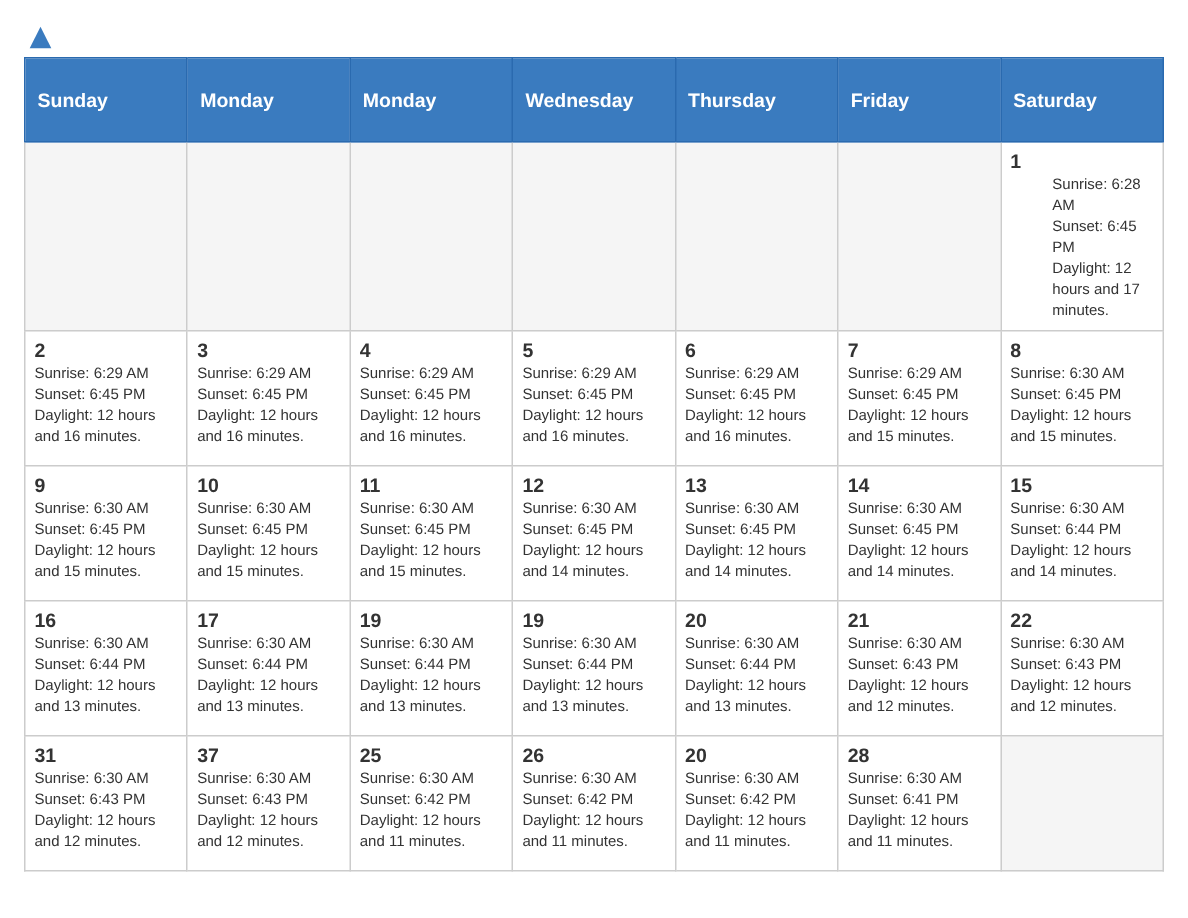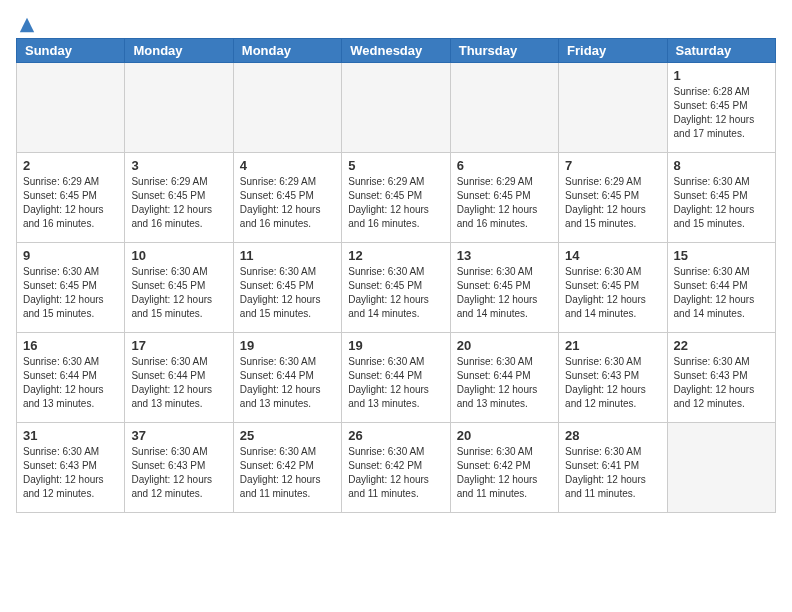--- a/index.html
+++ b/index.html
@@ -54,21 +54,21 @@
     }
     .calendar {
       width: 100%;
       border-collapse: collapse;
       table-layout: fixed;
     }
     .calendar th {
       background-color: #3a7bbf;
       color: #fff;
       text-align: left;
-      padding: 4px 8px;
+      padding: 20px 8px;
       font-size: 13px;
       font-weight: bold;
       border: 1px solid #2a6aaf;
     }
     .calendar td {
       vertical-align: top;
       border: 1px solid #ccc;
       padding: 5px 6px;
       height: 90px;
       background: #fff;
@@ -124,21 +124,21 @@
   <tbody id="calendar-body">
   <tr>
         <td class="empty"></td>
         <td class="empty"></td>
         <td class="empty"></td>
         <td class="empty"></td>
         <td class="empty"></td>
         <td class="empty"></td>
         <td>
           <span class="day-number">1</span>
-          <div class="day-info" style="white-space: pre-line;">Sunrise: 6:28 AM
+          <div class="day-info" style="white-space: pre-line; margin-left: 28px;">Sunrise: 6:28 AM
 Sunset: 6:45 PM
 Daylight: 12 hours and 17 minutes.</div>
         </td>
       </tr>
       <tr>
         <td>
           <span class="day-number">2</span>
           <div class="day-info" style="white-space: pre-line;">Sunrise: 6:29 AM
 Sunset: 6:45 PM
 Daylight: 12 hours and 16 minutes.</div>

